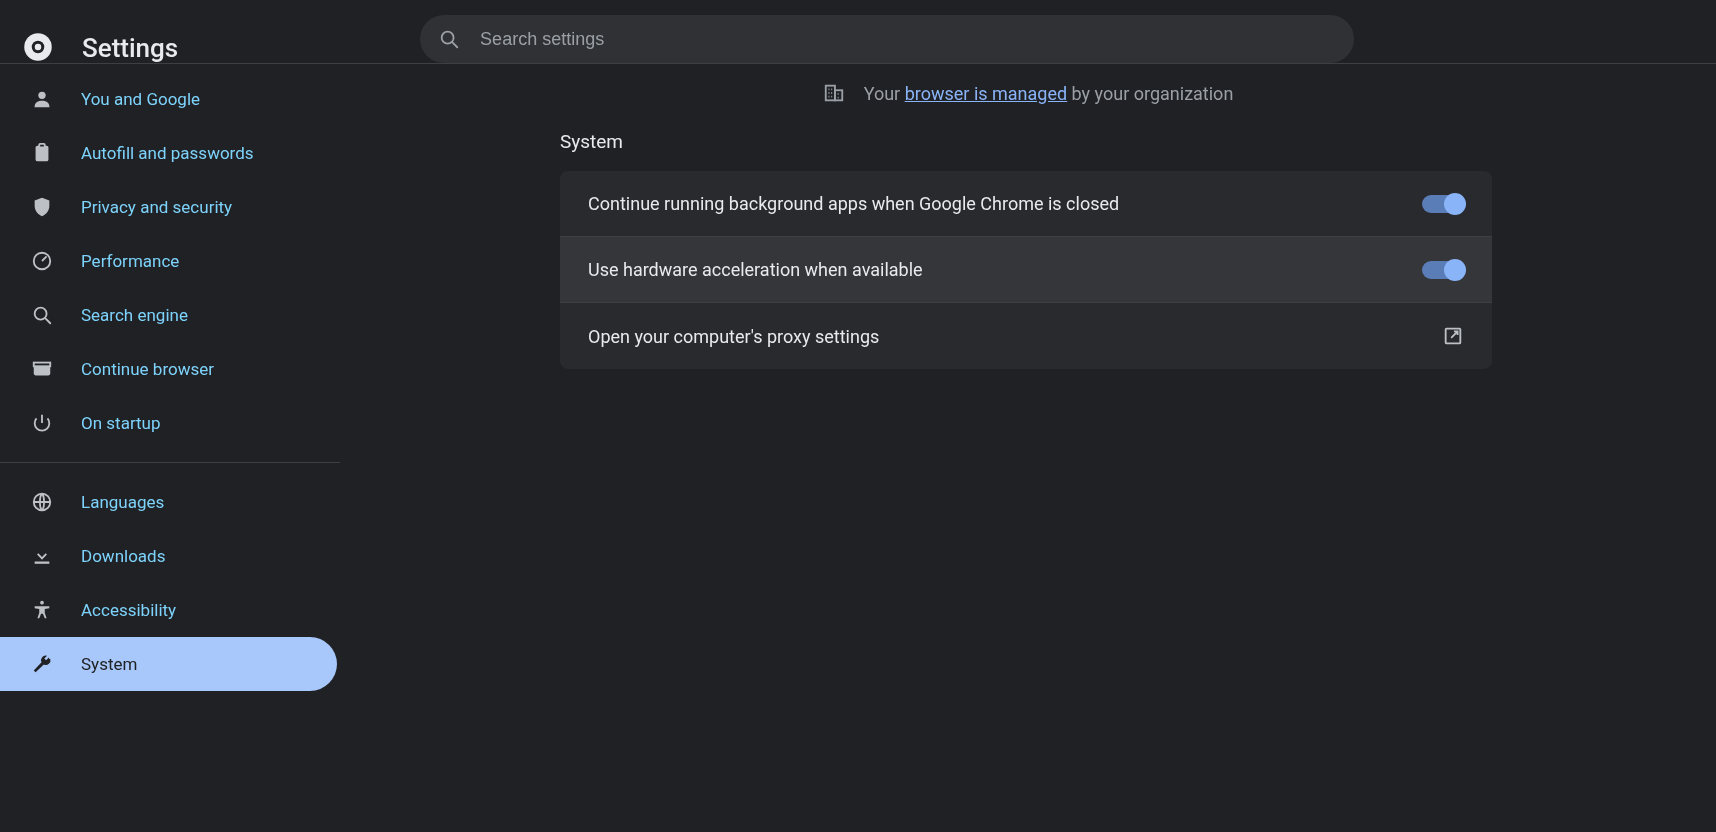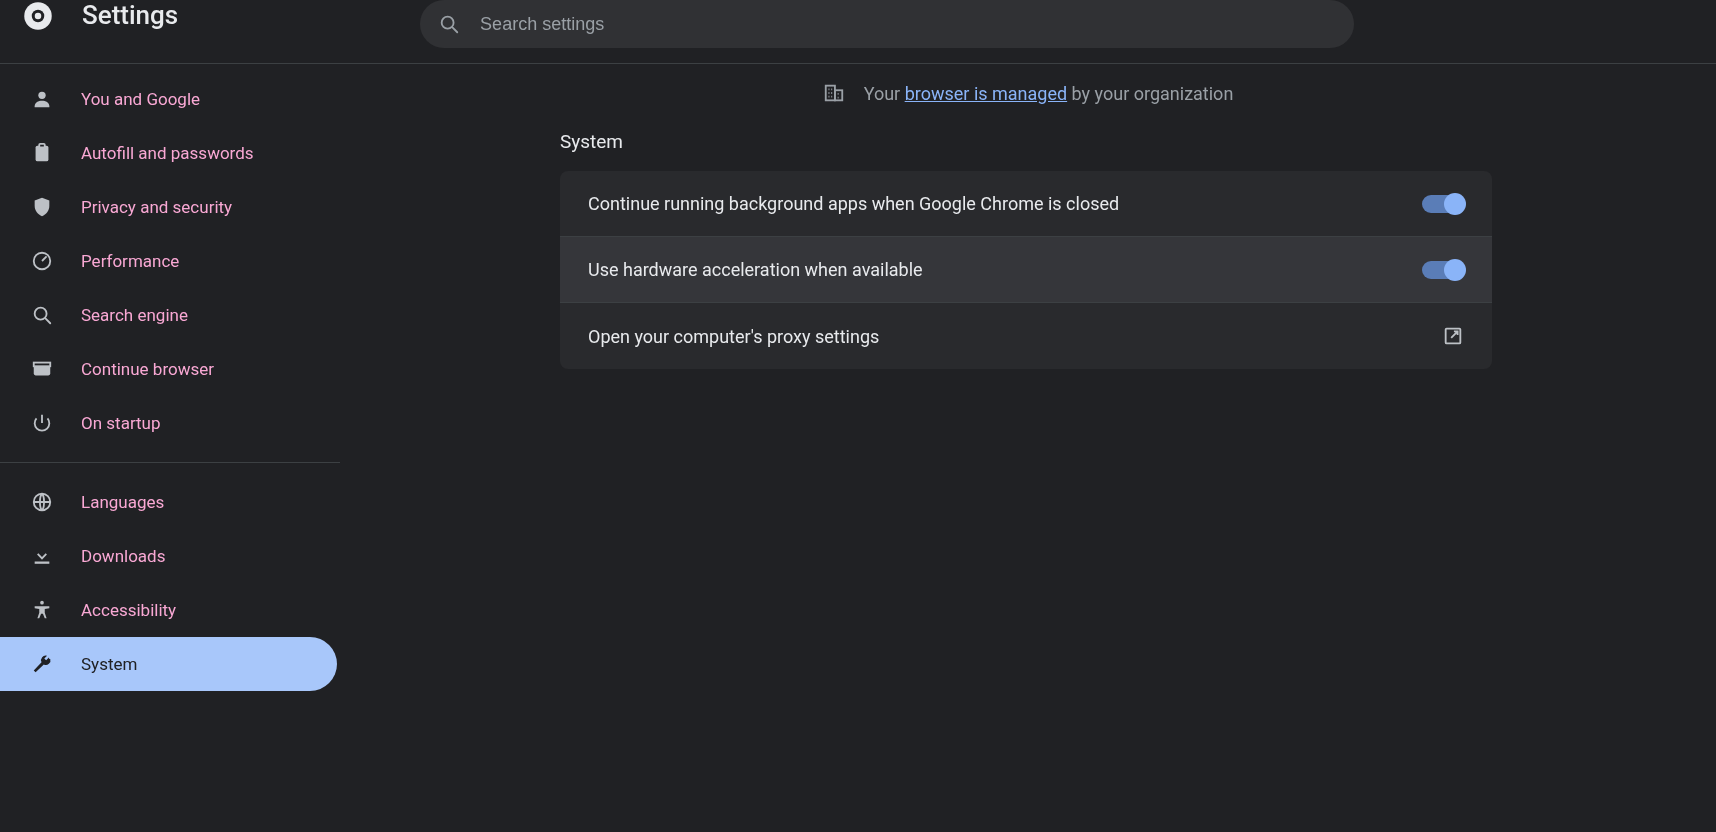--- a/index.html
+++ b/index.html
@@ -8,21 +8,21 @@
   background: #202124;
   color: #e8eaed;
   width: 1716px;
   height: 832px;
   overflow: hidden;
 }
 
 
 .header {
   display: flex;
-  align-items: flex-start;
+  align-items: flex-end;
   height: 64px;
   border-bottom: 1px solid #3c4043;
   padding-left: 22px;
   width: 100%;
 }
 .logo {
   width: 32px; height: 32px;
   margin-right: 28px;
   display: flex; align-items: center; justify-content: center;
 }
@@ -63,21 +63,21 @@
 
 
 .sidebar { width: 340px; padding-top: 8px; }
 .nav-item {
   display: flex;
   align-items: center;
   height: 54px;
   padding-left: 31px;
   cursor: pointer;
   font-size: 17px;
-  color: #f9a8d4;
+  color: #7dd3fc;
 }
 .nav-item .icn {
   width: 22px; height: 22px;
   margin-right: 28px;
   color: #bdc1c6;
   display: flex; align-items: center; justify-content: center;
 }
 .nav-item.selected {
   background: #a8c7fa;
   color: #202124;

